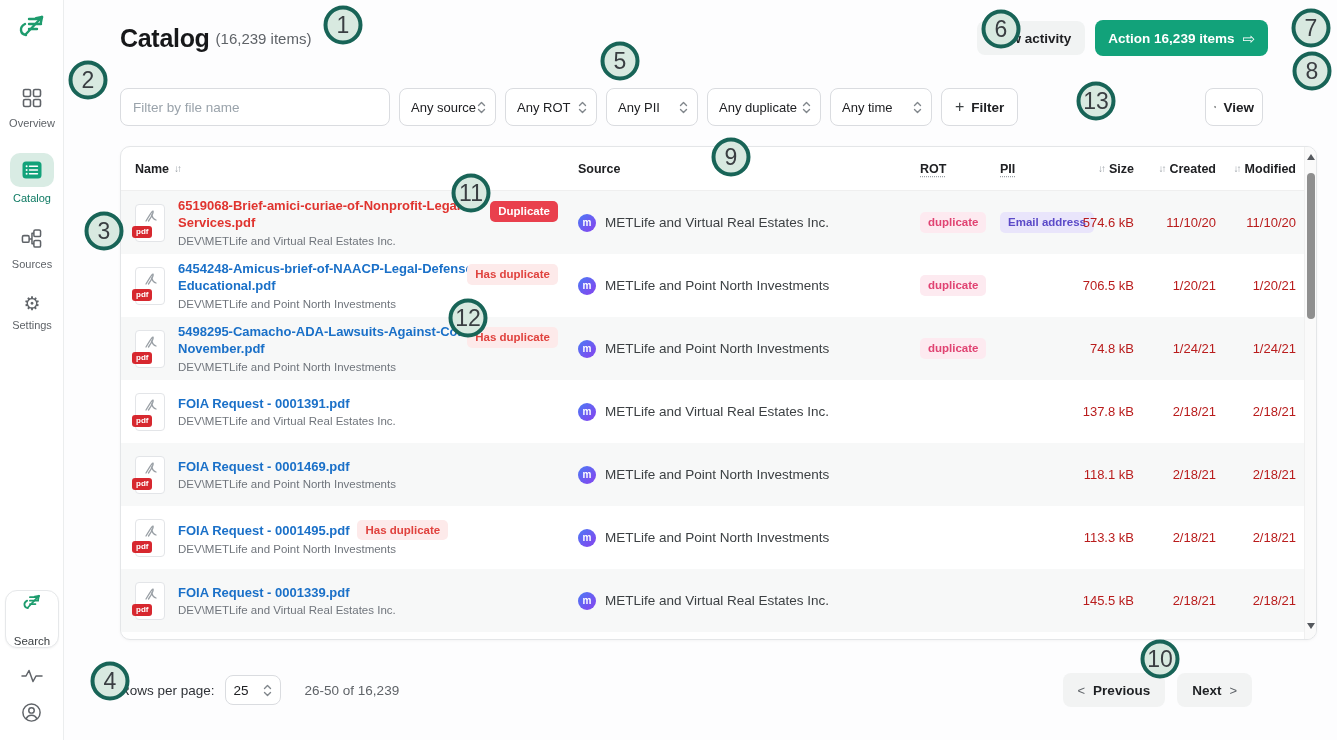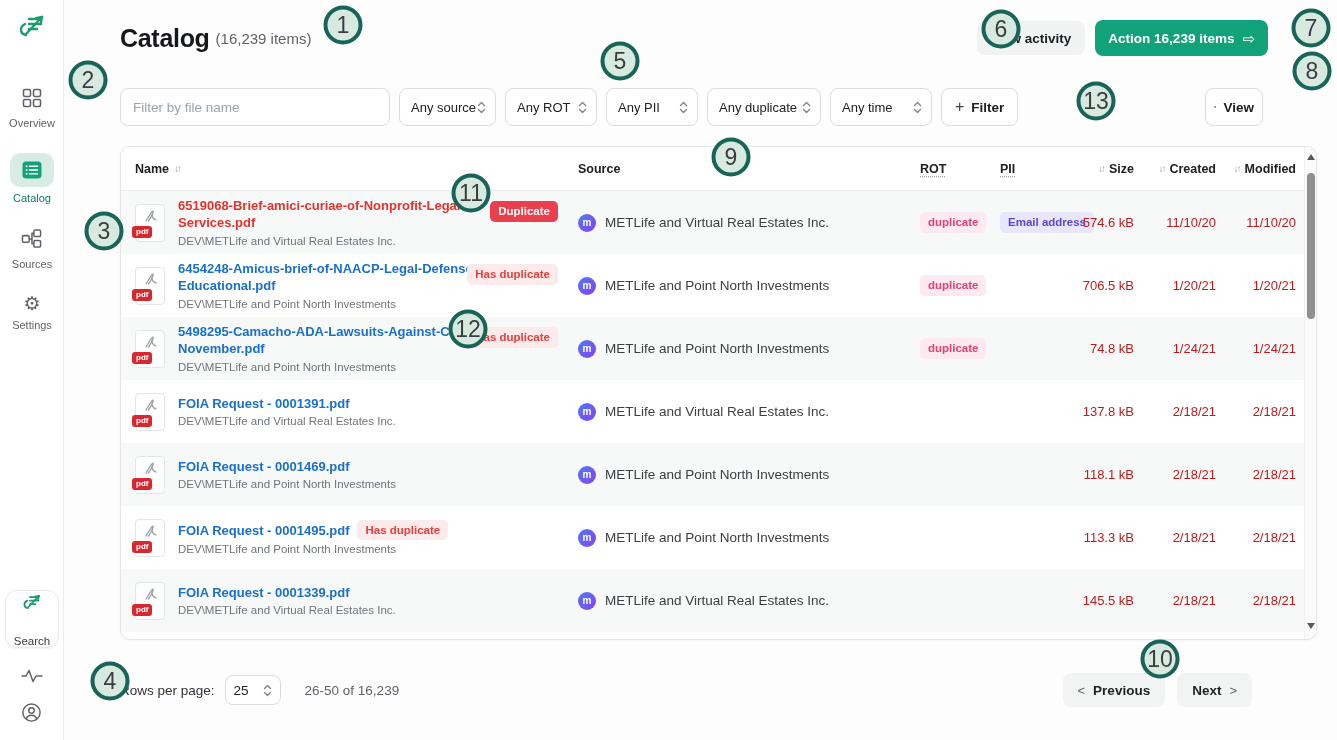--- a/index.html
+++ b/index.html
@@ -484,15 +484,15 @@
     <div class="ann" style="left: 88px; top: 80px;">2</div>
     <div class="ann" style="left: 104px; top: 231px;">3</div>
     <div class="ann" style="left: 110px; top: 681px;">4</div>
     <div class="ann" style="left: 620px; top: 61px;">5</div>
     <div class="ann" style="left: 1001px; top: 29px;">6</div>
     <div class="ann" style="left: 1311px; top: 28px;">7</div>
     <div class="ann" style="left: 1312px; top: 71px;">8</div>
     <div class="ann" style="left: 731px; top: 157px;">9</div>
     <div class="ann" style="left: 1160px; top: 659px;">10</div>
     <div class="ann" style="left: 471px; top: 193px;">11</div>
-    <div class="ann" style="left: 468px; top: 329px; text-align: right;">12</div>
+    <div class="ann" style="left: 468px; top: 318px; text-align: right;">12</div>
     <div class="ann" style="left: 1048px; top: 101px; margin-left: 48px;">13</div>
   </div>
 
 </body></html>

